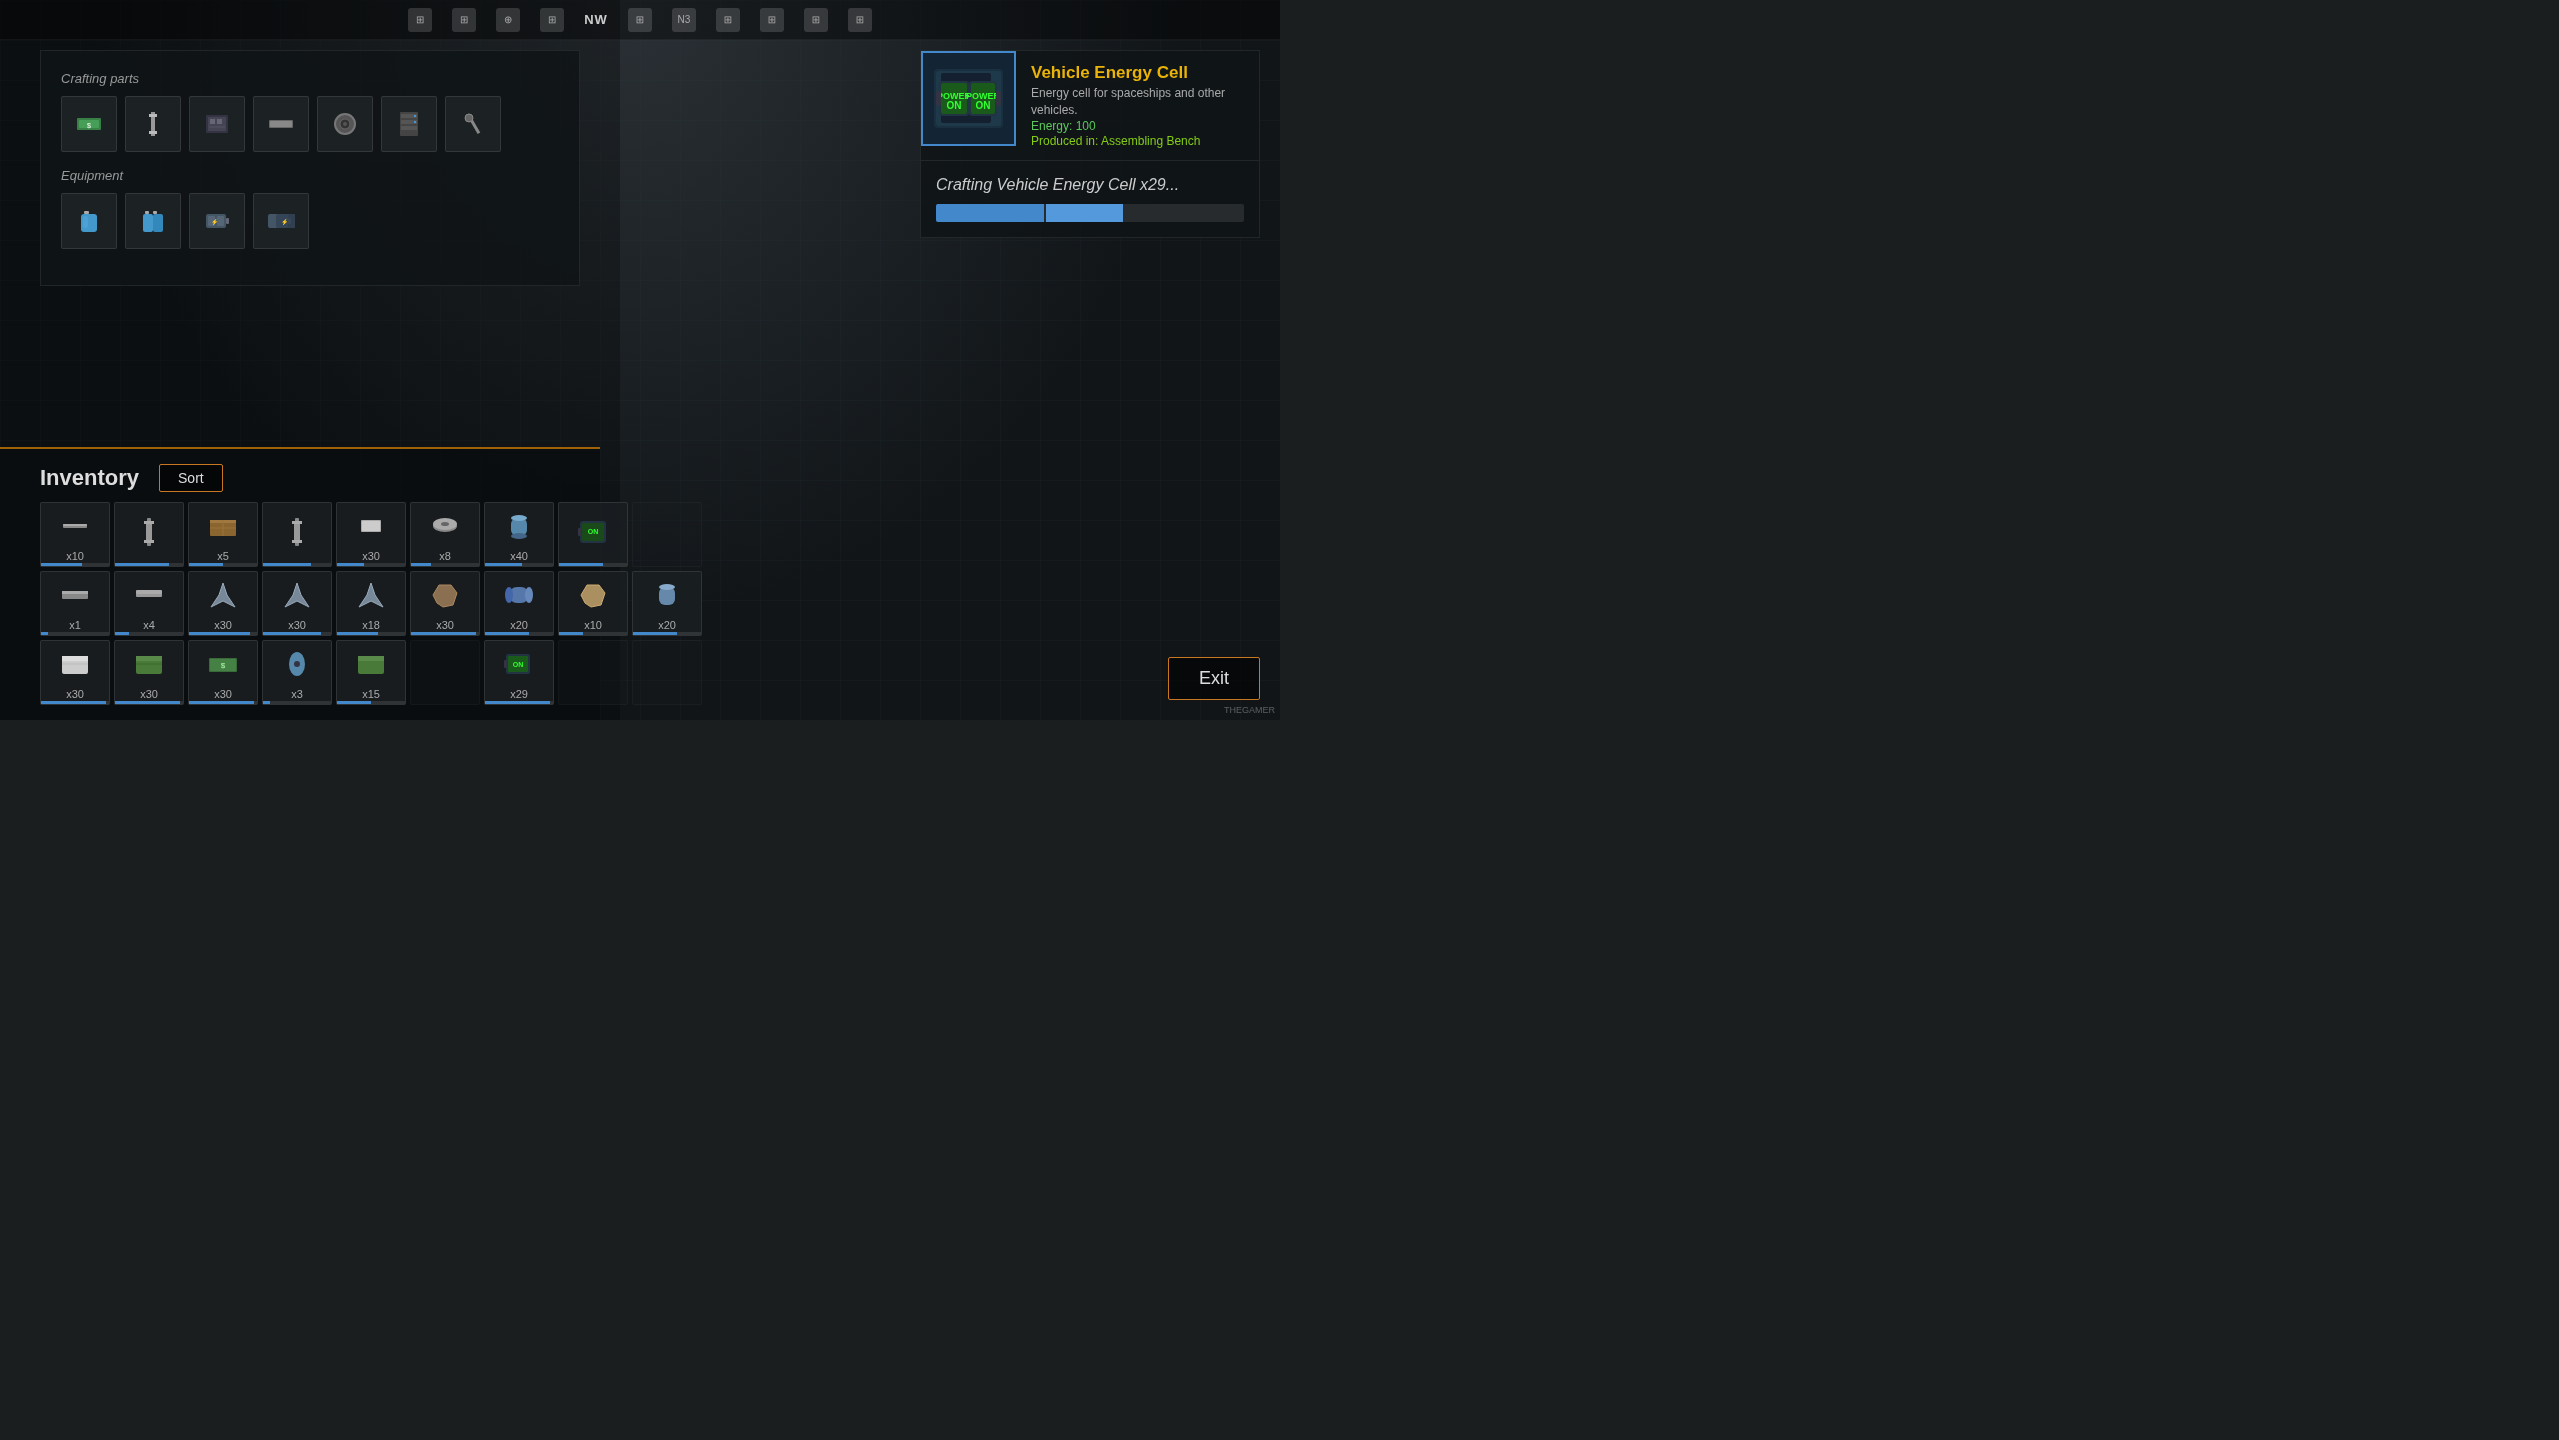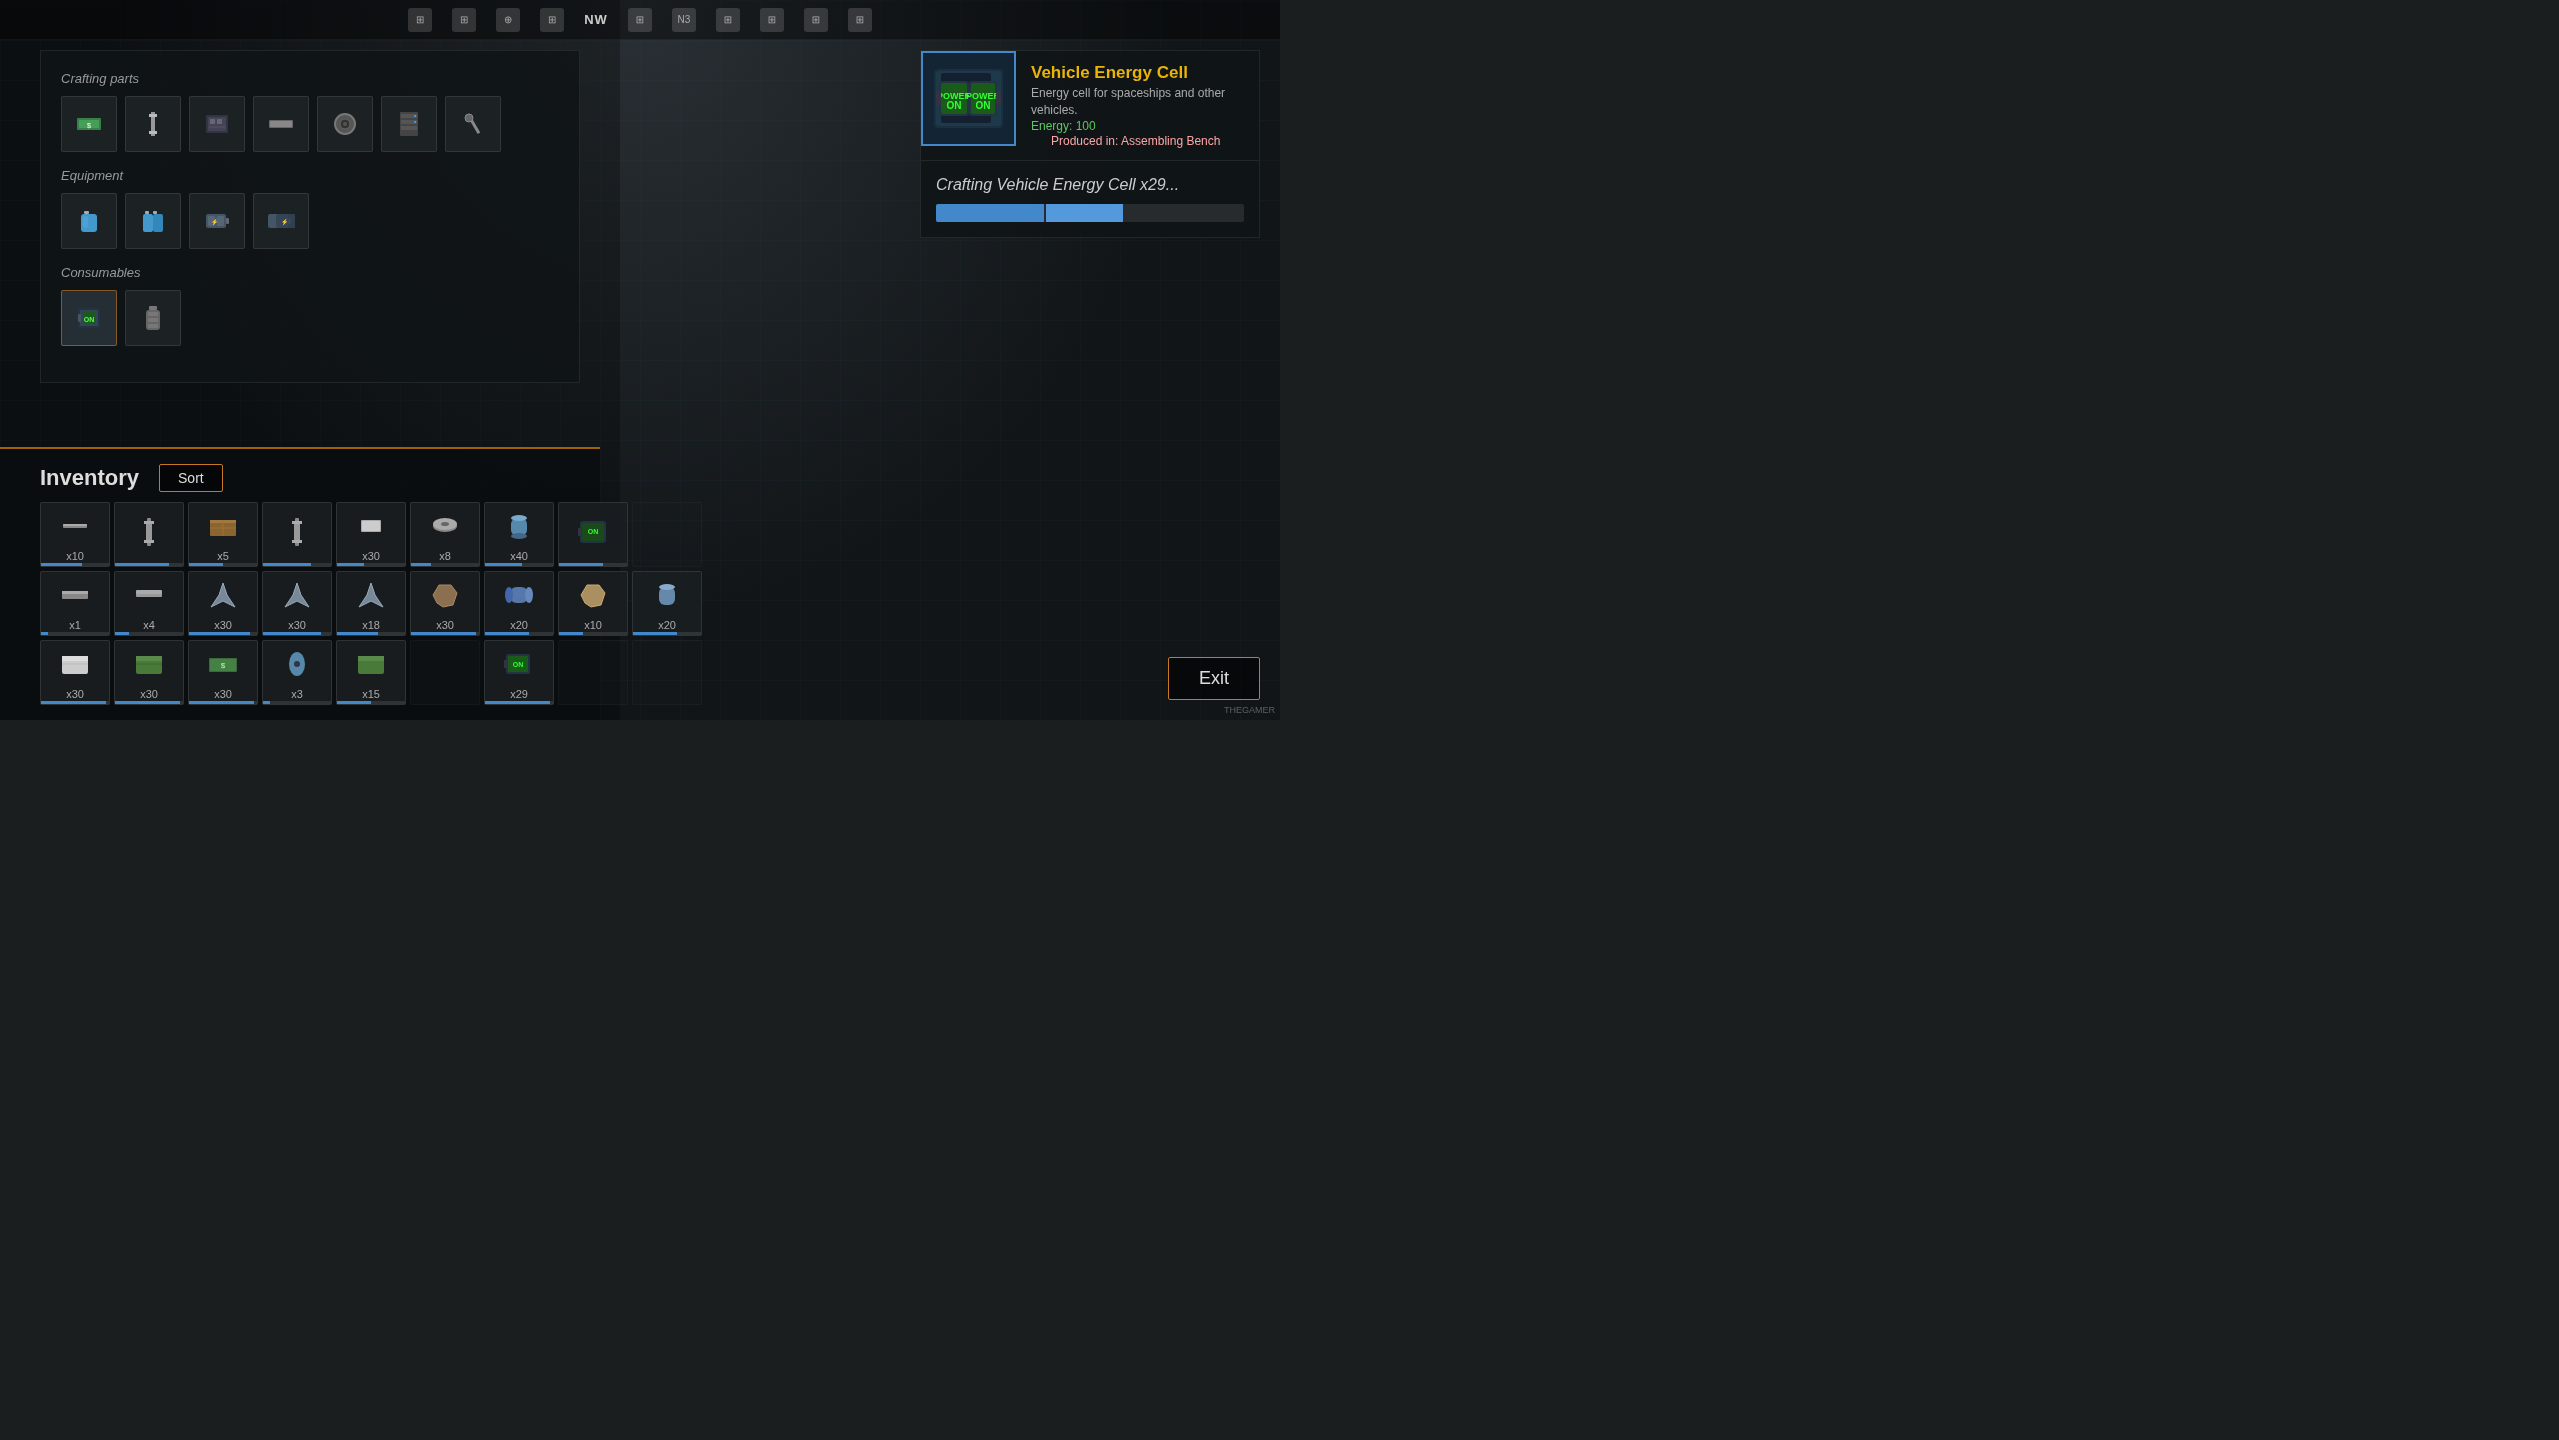--- a/index.html
+++ b/index.html
@@ -280,22 +280,21 @@
     }
 
     .item-detail-stat {
       font-size: 12px;
       color: #5bc85b;
       margin-bottom: 1px;
     }
 
     .item-detail-produced {
       font-size: 12px;
-      color: #fca5a5;
-      margin-left: 20px;
+      color: #84cc16;
     }
 
     .crafting-status {
       padding: 15px;
       border-top: 1px solid rgba(255,255,255,0.08);
     }
 
     .crafting-title {
       font-size: 16px;
       font-style: italic;
@@ -491,45 +490,20 @@
             <rect x="1" y="7" width="20" height="14" rx="2" fill="#445566"></rect>
             <rect x="21" y="11" width="3" height="6" rx="1" fill="#667"></rect>
             <rect x="9" y="7" width="20" height="14" rx="2" fill="#334455" opacity="0.9"></rect>
             <rect x="29" y="11" width="3" height="6" rx="1" fill="#556"></rect>
             <text x="14" y="17" font-size="6" fill="#aaccff">⚡</text>
           </svg>
         </div>
       </div>
     </div>
 
-    <div class="recipe-section">
-      <div class="section-label">Consumables</div>
-      <div class="items-row">
-
-        <div class="recipe-item" style="border-color: rgba(200,120,32,0.6); background: rgba(40,50,55,0.9);">
-          <svg class="svg-small" viewBox="0 0 28 28" fill="none">
-            <rect x="3" y="4" width="22" height="20" rx="2" fill="#223344"></rect>
-            <rect x="5" y="6" width="18" height="16" rx="1" fill="#334455"></rect>
-            <rect x="8" y="8" width="12" height="12" rx="1" fill="#1a5a1a"></rect>
-            <text x="14" y="18" text-anchor="middle" font-size="7" fill="#5f5" font-weight="bold">ON</text>
-            <rect x="3" y="10" width="3" height="8" rx="1" fill="#445566"></rect>
-          </svg>
-        </div>
-
-        <div class="recipe-item">
-          <svg class="svg-small" viewBox="0 0 28 28" fill="none">
-            <rect x="10" y="2" width="8" height="4" rx="1" fill="#777"></rect>
-            <rect x="7" y="6" width="14" height="20" rx="3" fill="#666"></rect>
-            <rect x="9" y="8" width="10" height="4" fill="#777"></rect>
-            <rect x="9" y="14" width="10" height="4" fill="#777"></rect>
-            <rect x="9" y="20" width="10" height="4" fill="#777"></rect>
-          </svg>
-        </div>
-      </div>
-    </div>
   </div>
 
   <div class="right-panel">
     <div class="item-detail-header">
       <div class="item-detail-image">
         <svg width="75" height="75" viewBox="0 0 75 75" fill="none">
           <rect x="3" y="8" width="69" height="59" rx="4" fill="#1a3040"></rect>
           <rect x="5" y="10" width="65" height="55" rx="3" fill="#1e3a4a"></rect>
           <rect x="10" y="12" width="50" height="50" rx="2" fill="#142030"></rect>
 

